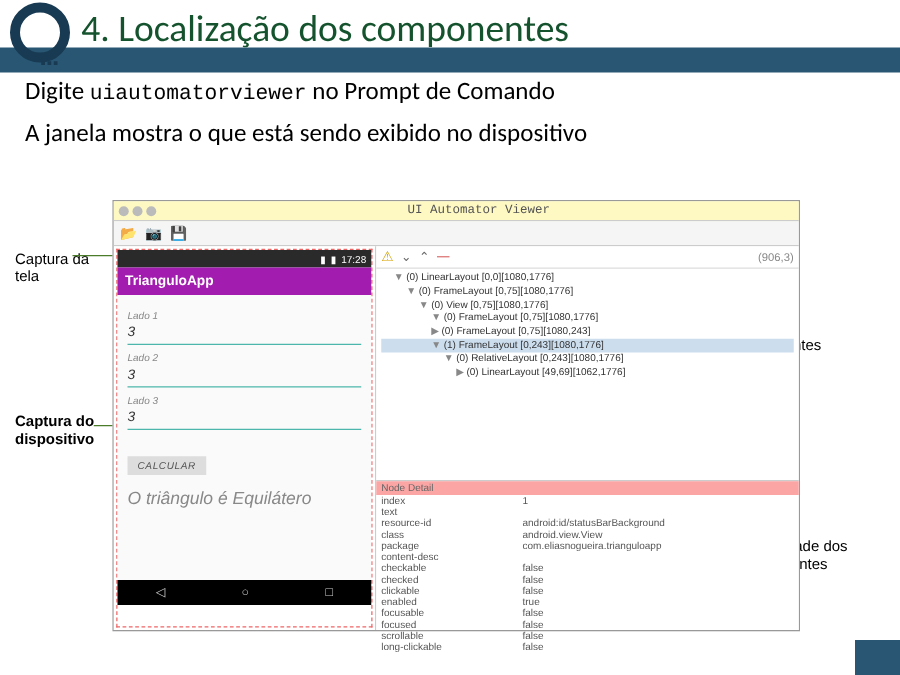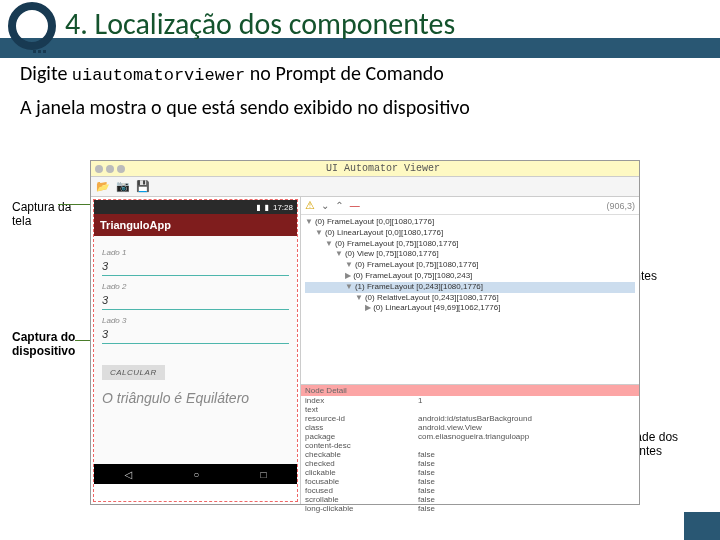--- a/index.html
+++ b/index.html
@@ -24,21 +24,21 @@
 .traffic { display: flex; gap: 3px; margin-right: 6px; }
 .traffic span { width: 8px; height: 8px; border-radius: 50%; background: #bbb; }
 .uiav-title { flex: 1; text-align: center; color: #555; font-size: 10px; }
 .uiav-toolbar { height: 20px; background: #f5f5f5; border-bottom: 1px solid #ccc; display: flex; align-items: center; padding: 0 4px; gap: 4px; }
 .tb-icon { width: 16px; height: 16px; display: flex; align-items: center; justify-content: center; font-size: 11px; color: #444; border: 1px solid transparent; }
 .uiav-body { display: flex; height: calc(100% - 36px); }
 .device-pane { width: 210px; background: #fff; border-right: 1px solid #ccc; padding: 2px; }
 .device-frame { width: 100%; height: 100%; background: #fff; border: 1px dashed #e66; }
 
 .android-status { height: 14px; background: #2a2a2a; color: #fff; display: flex; justify-content: flex-end; align-items: center; padding: 0 4px; font-size: 8px; gap: 4px; }
-.android-appbar { height: 22px; background: #7f1d1d; color: #fff; display: flex; align-items: center; padding: 0 6px; font-size: 11px; font-weight: bold; text-align: center; }
+.android-appbar { height: 22px; background: #a21caf; color: #fff; display: flex; align-items: center; padding: 0 6px; font-size: 11px; font-weight: bold; text-align: center; }
 .android-content { background: #fafafa; padding: 6px 8px; height: 228px; font-style: italic; }
 .field-label { color: #888; font-size: 8px; margin-top: 6px; }
 .field-val { border-bottom: 1px solid #4db6ac; padding: 3px 0; font-size: 11px; color: #333; }
 .calc-btn { display: inline-block; background: #ddd; padding: 3px 8px; font-size: 8px; margin-top: 21px; color: #555; letter-spacing: 0.5px; }
 .result-text { margin-top: 10px; font-size: 14px; color: #888; }
 .android-nav { height: 20px; background: #000; display: flex; justify-content: space-around; align-items: center; color: #ccc; font-size: 10px; }
 
 .right-pane { flex: 1; display: flex; flex-direction: column; background: #fff; }
 .right-toolbar { height: 18px; border-bottom: 1px solid #ddd; display: flex; align-items: center; padding: 0 4px; gap: 6px; font-size: 10px; color: #666; }
 .rt-icon { color: #d4a000; font-size: 11px; }
@@ -135,21 +135,20 @@
       </div>
       <div class="right-pane">
         <div class="right-toolbar">
           <span class="rt-icon">⚠</span>
           <span>⌄</span>
           <span>⌃</span>
           <span style="color:#c33">—</span>
           <span class="coords">(906,3)</span>
         </div>
         <div class="tree-pane">
-          <div class="l0"><span class="tri">▼</span><span>(0) FrameLayout [0,0][1080,1776]</span></div>
           <div class="l1"><span class="tri">▼</span><span>(0) LinearLayout [0,0][1080,1776]</span></div>
           <div class="l2"><span class="tri">▼</span><span>(0) FrameLayout [0,75][1080,1776]</span></div>
           <div class="l3"><span class="tri">▼</span><span>(0) View [0,75][1080,1776]</span></div>
           <div class="l4"><span class="tri">▼</span><span>(0) FrameLayout [0,75][1080,1776]</span></div>
           <div class="l4"><span class="tri">▶</span><span>(0) FrameLayout [0,75][1080,243]</span></div>
           <div class="l4 sel"><span class="tri">▼</span><span>(1) FrameLayout [0,243][1080,1776]</span></div>
           <div class="l4" style="padding-left:50px"><span class="tri">▼</span><span>(0) RelativeLayout [0,243][1080,1776]</span></div>
           <div class="l4" style="padding-left:60px"><span class="tri">▶</span><span>(0) LinearLayout [49,69][1062,1776]</span></div>
         </div>
         <div class="detail-pane">
@@ -184,20 +183,24 @@
             </div>
           <div class="detail-row">
               <span class="k">checked</span>
               <span class="v">false</span>
             </div>
           <div class="detail-row">
               <span class="k">clickable</span>
               <span class="v">false</span>
             </div>
           <div class="detail-row">
+              <span class="k">enabled</span>
+              <span class="v">true</span>
+            </div>
+          <div class="detail-row">
               <span class="k">focusable</span>
               <span class="v">false</span>
             </div>
           <div class="detail-row">
               <span class="k">focused</span>
               <span class="v">false</span>
             </div>
           <div class="detail-row">
               <span class="k">scrollable</span>
               <span class="v">false</span>

